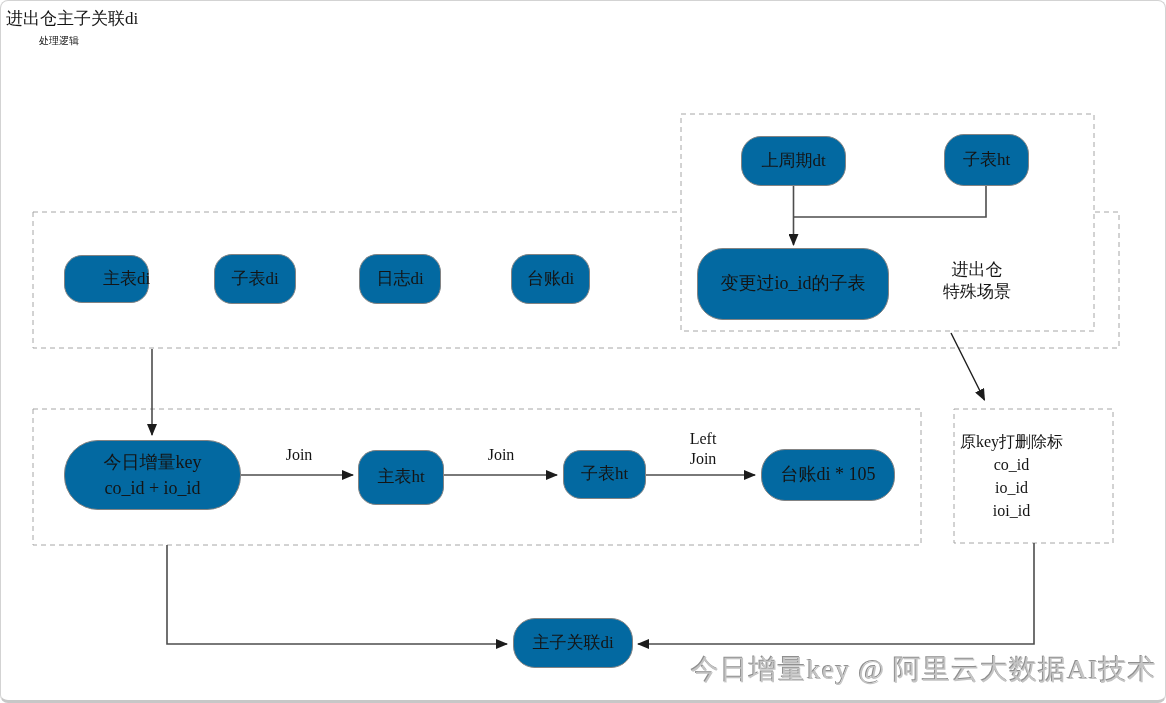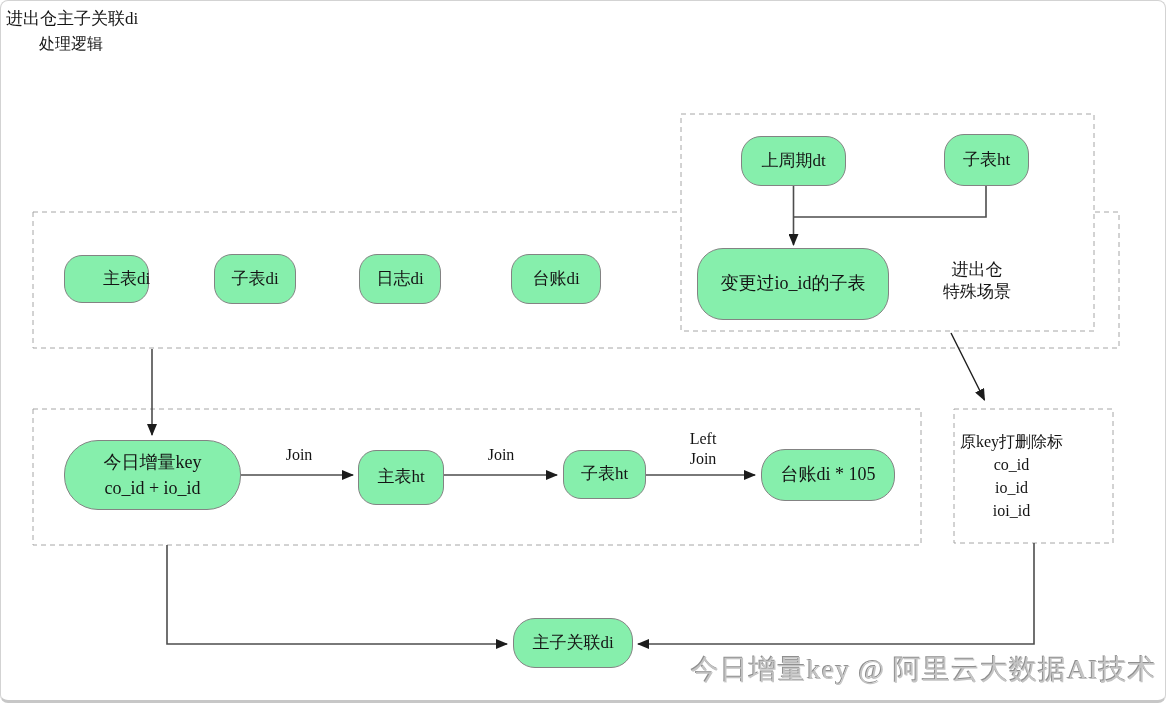--- a/index.html
+++ b/index.html
@@ -13,47 +13,47 @@
     overflow:hidden;
     font-family:Liberation Serif, serif;
     color:#111;
   }
   .layer { position:absolute; left:0; top:0; }
   svg.connectors { width:1166px; height:703px; z-index:1; }
 
   .node {
     position:absolute; z-index:3;
     display:flex; align-items:center; justify-content:center;
-    background:#86efac;
+    background:#0369a1;
     border:1px solid #838383;
     font-size:17px; color:#141414;
     text-align:center; line-height:1.2;
     box-sizing:border-box;
     white-space:nowrap;
   }
   .lbl { position:absolute; z-index:4; color:#141414; }
   .center { text-align:center; }
 
   
   .n-lastcycle   { left:740px; top:135px; width:105px; height:50px; border-radius:20px; }
   .n-childht-top { left:943px; top:133px; width:85px;  height:52px; border-radius:20px; }
   .n-changed     { left:696px; top:247px; width:192px; height:72px; border-radius:26px; font-size:18px; }
   .n-maindi      { left:63px;  top:254px; width:85px;  height:48px; border-radius:18px;padding-left:40px; }
   .n-childdi     { left:213px; top:253px; width:82px;  height:50px; border-radius:18px; }
   .n-logdi       { left:358px; top:253px; width:82px;  height:50px; border-radius:18px; }
-  .n-ledgerdi    { left:510px; top:253px; width:90px;  height:50px; border-radius:18px; }
+  .n-ledgerdi    { left:510px; top:253px; width:79px;  height:50px; border-radius:18px; }
   .n-todaykey    { left:63px;  top:439px; width:177px; height:70px; border-radius:34px; font-size:18px; line-height:26px; flex-direction:column; }
   .n-mainht      { left:357px; top:449px; width:86px;  height:55px; border-radius:18px; }
   .n-childht     { left:562px; top:449px; width:83px;  height:49px; border-radius:18px; }
   .n-ledger105   { left:760px; top:448px; width:134px; height:52px; border-radius:24px; font-size:18px; }
   .n-result      { left:512px; top:617px; width:120px; height:50px; border-radius:22px; }
 
   
   .t-title1   { left:5px;   top:6px;  font-size:17px; }
-  .t-title2   { left:38px;  top:33px; font-size:16px; }
+  .t-title2   { left:38px;  top:33px; font-size:10px; }
   .t-note     { left:921px; top:258px; width:110px; line-height:22px; font-size:17px; }
   .t-dflag    { left:931px; top:429px; width:159px; line-height:23px; font-size:16px; }
   .t-join1    { left:268px; top:445px; width:60px; font-size:16px; }
   .t-join2    { left:470px; top:445px; width:60px; font-size:16px; }
   .t-leftjoin { left:672px; top:428px; width:60px; line-height:20px; font-size:16px; }
   .t-union    { left:887px; top:570px; width:100px; line-height:22px; font-size:16px; }
 
   .t-watermark {
     left:690px; top:650px; width:464px;
     font-size:28px; letter-spacing:1px; white-space:nowrap;

